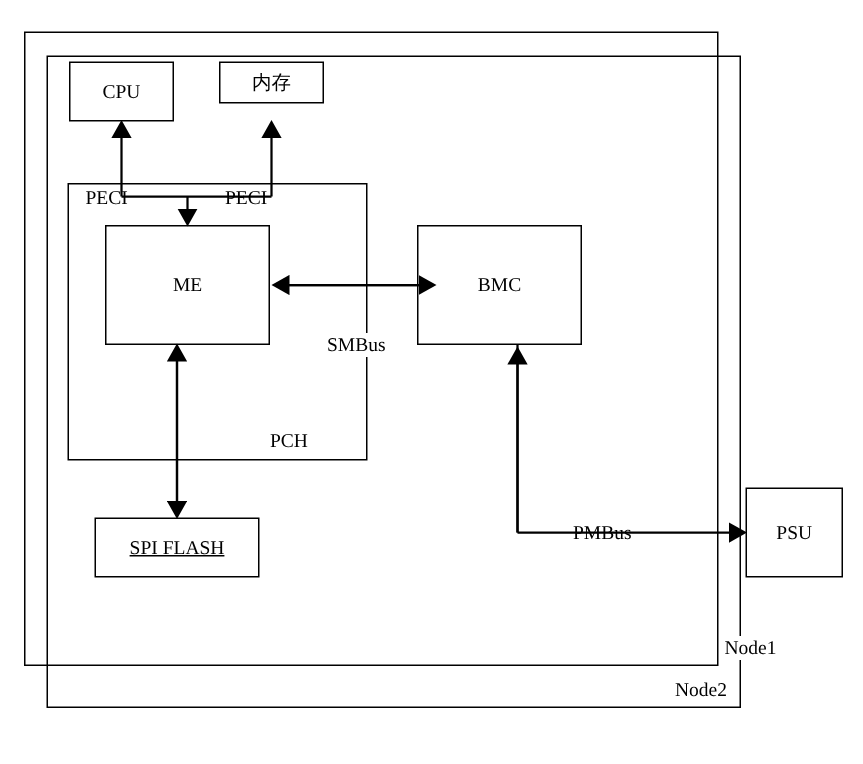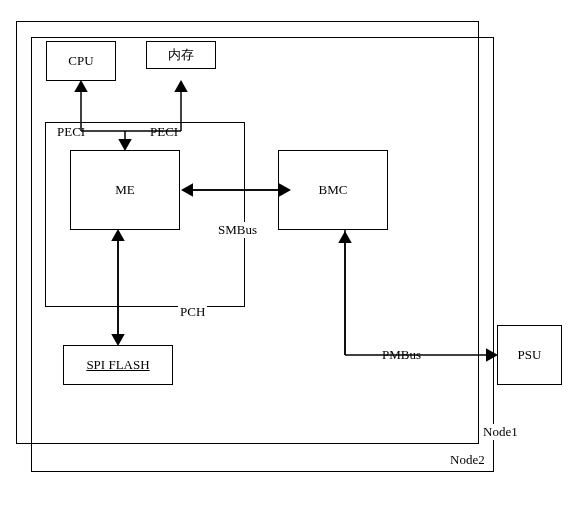--- a/index.html
+++ b/index.html
@@ -49,21 +49,21 @@
 
 <div class="box" style="left:46px; top:41px; width:70px; height:40px;">
   <span>CPU</span>
 </div>
 
 <div class="box" style="left:146px; top:41px; width:70px; height:28px;font-family:Liberation Mono, monospace;">
   <span>内存</span>
 </div>
 
 <div class="container-box" style="left:45px; top:122px; width:200px; height:185px;"></div>
-<span class="label" style="left:178px; top:304px;text-align:center;">PCH</span>
+<span class="label" style="left:178px; top:286px;text-align:center;">PCH</span>
 
 <div class="box" style="left:70px; top:150px; width:110px; height:80px;text-align:center;">
   <span>ME</span>
 </div>
 
 <div class="box" style="left:278px; top:150px; width:110px; height:80px;">
   <span>BMC</span>
 </div>
 
 <div class="box" style="left:63px; top:345px; width:110px; height:40px;text-decoration:underline;">

